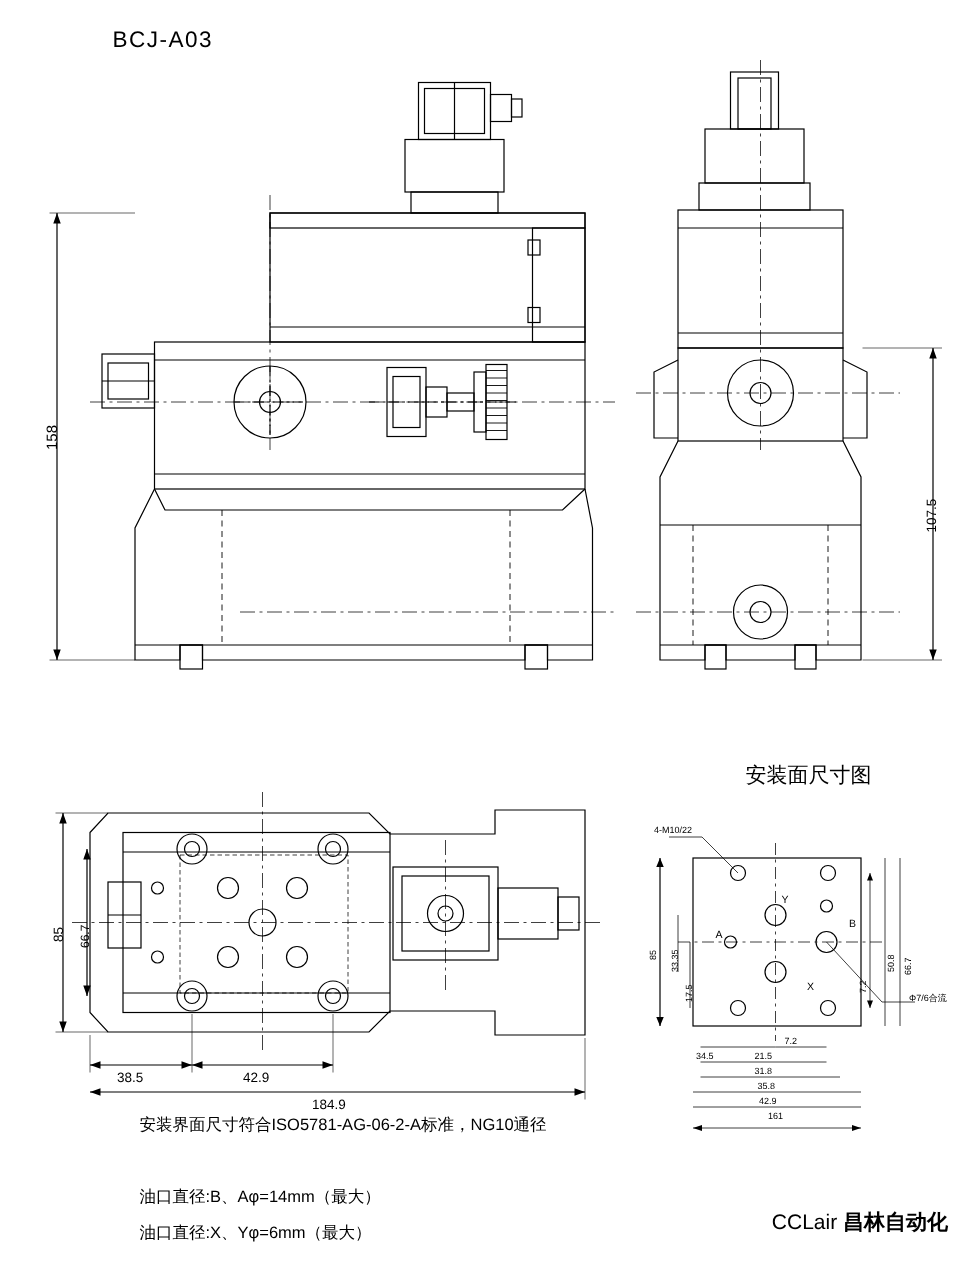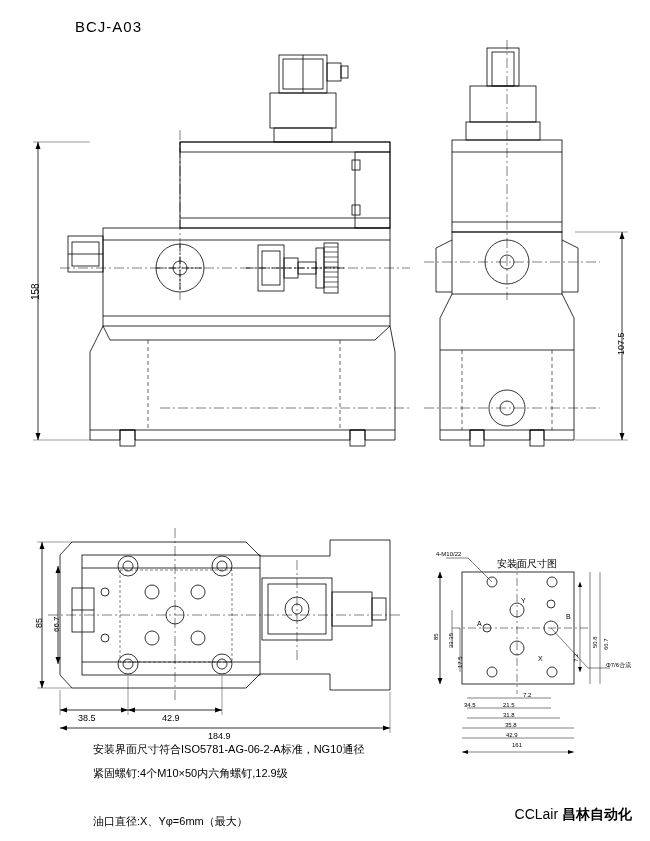--- a/index.html
+++ b/index.html
@@ -255,21 +255,21 @@
   <div class="lbl rot" style="left:30px;top:300px;font-size:10px;">158</div>
   <div class="lbl rot" style="left:616px;top:355px;font-size:9px;">107.5</div>
 
   <div class="lbl rot" style="left:34px;top:628px;font-size:9px;">85</div>
   <div class="lbl rot" style="left:52px;top:632px;font-size:8px;">66.7</div>
 
   <div class="lbl" style="left:78px;top:713px;font-size:9px;">38.5</div>
   <div class="lbl" style="left:162px;top:713px;font-size:9px;">42.9</div>
   <div class="lbl" style="left:208px;top:731px;font-size:9px;">184.9</div>
 
-  <div class="lbl" style="left:497px;top:557px;font-size:10px;">安装面尺寸图</div>
+  <div class="lbl" style="left:497px;top:508px;font-size:14px;">安装面尺寸图</div>
   <div class="lbl tiny" style="left:436px;top:551px;">4-M10/22</div>
   <div class="lbl tiny" style="left:606px;top:661px;">Φ7/6合流</div>
 
   <div class="lbl vsmall" style="left:477px;top:620px;">A</div>
   <div class="lbl vsmall" style="left:566px;top:613px;">B</div>
   <div class="lbl vsmall" style="left:538px;top:655px;">X</div>
   <div class="lbl vsmall" style="left:521px;top:597px;">Y</div>
 
   <div class="lbl rot tiny" style="left:433px;top:640px;">85</div>
   <div class="lbl rot tiny" style="left:448px;top:648px;">33.35</div>
@@ -279,21 +279,21 @@
   <div class="lbl tiny" style="left:503px;top:702px;">21.5</div>
   <div class="lbl tiny" style="left:503px;top:712px;">31.8</div>
   <div class="lbl tiny" style="left:505px;top:722px;">35.8</div>
   <div class="lbl tiny" style="left:506px;top:732px;">42.9</div>
   <div class="lbl rot tiny" style="left:592px;top:648px;">50.8</div>
   <div class="lbl rot tiny" style="left:603px;top:650px;">66.7</div>
   <div class="lbl rot tiny" style="left:573px;top:662px;">7.2</div>
   <div class="lbl tiny" style="left:512px;top:742px;">161</div>
 
   <div class="note" style="left:93px;top:742px;text-align:right;">安装界面尺寸符合ISO5781-AG-06-2-A标准，NG10通径</div>
-  <div class="note" style="left:93px;top:766px;">紧固螺钉:4个M10×50内六角螺钉,12.9级</div>
+  <div class="note" style="left:93px;top:790px;">油口直径:B、Aφ=14mm（最大）</div>
   <div class="note" style="left:93px;top:814px;text-align:right;">油口直径:X、Yφ=6mm（最大）</div>
 
   <div class="brand">
     <span>CCLair</span>
     <b>昌林自动化</b>
   </div>
 
 </div>
 
 </body></html>

